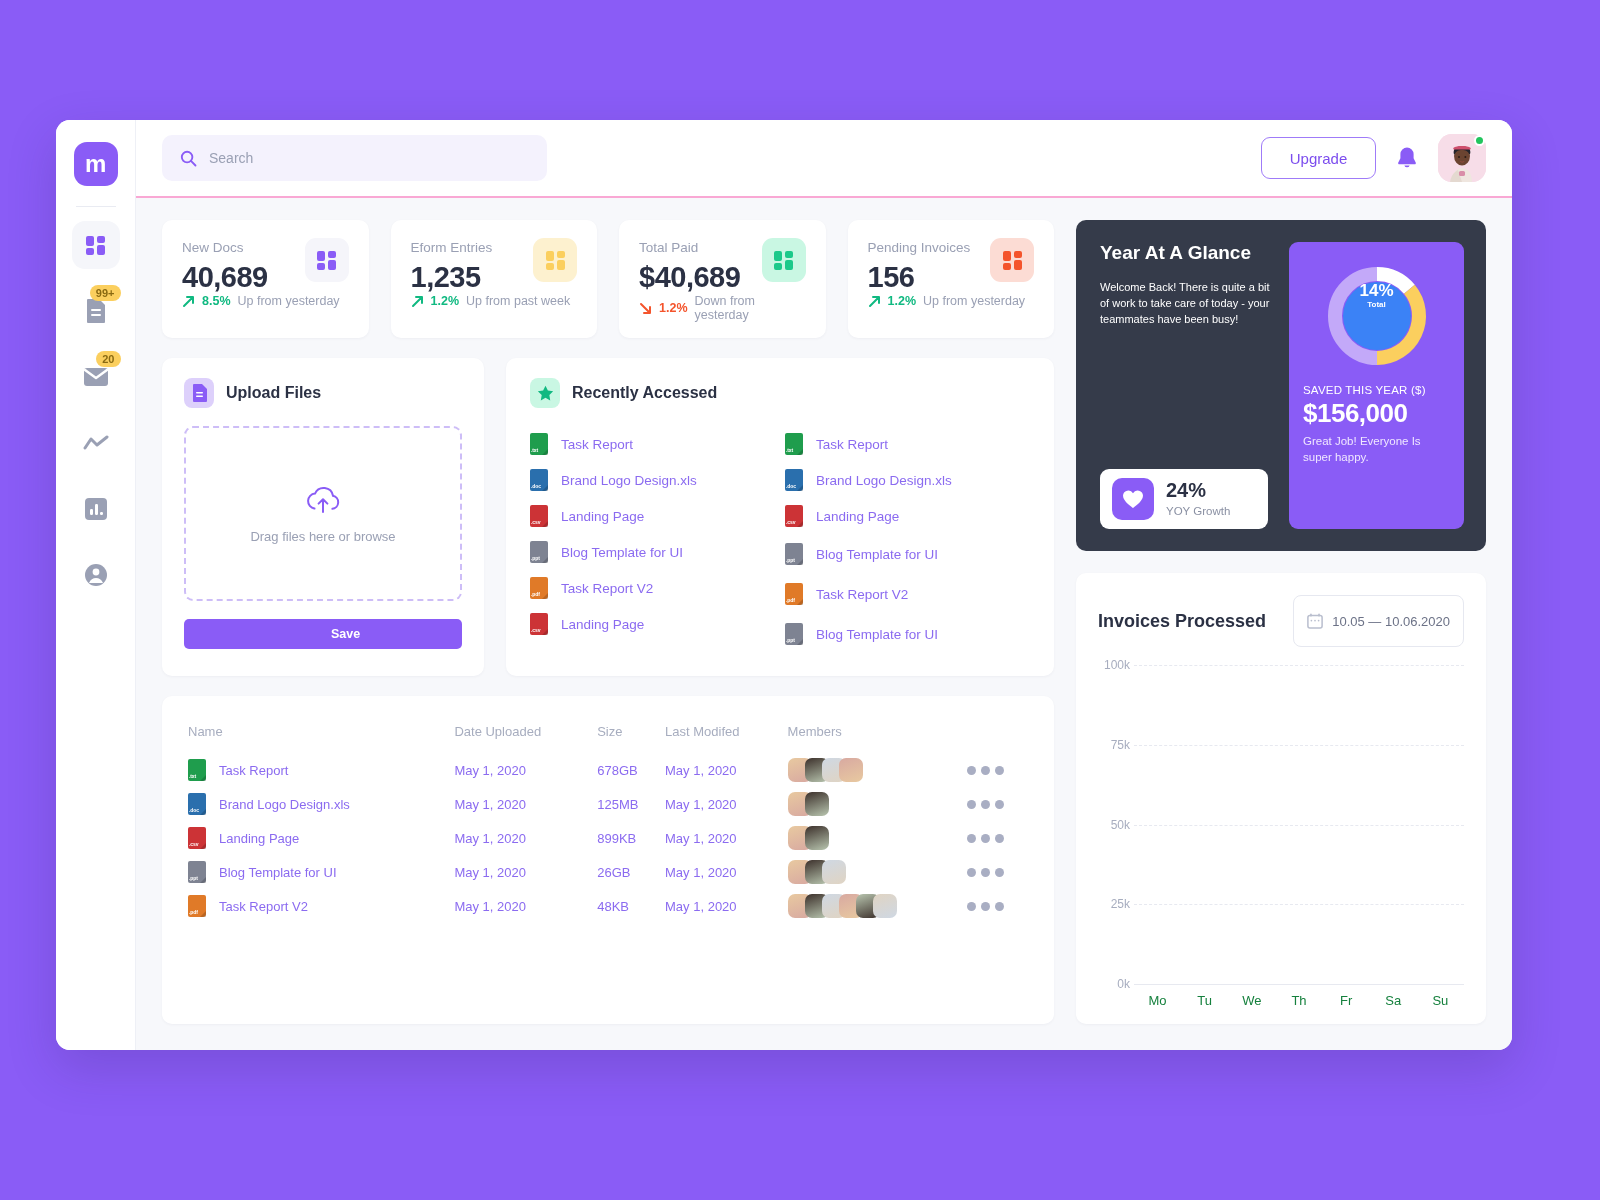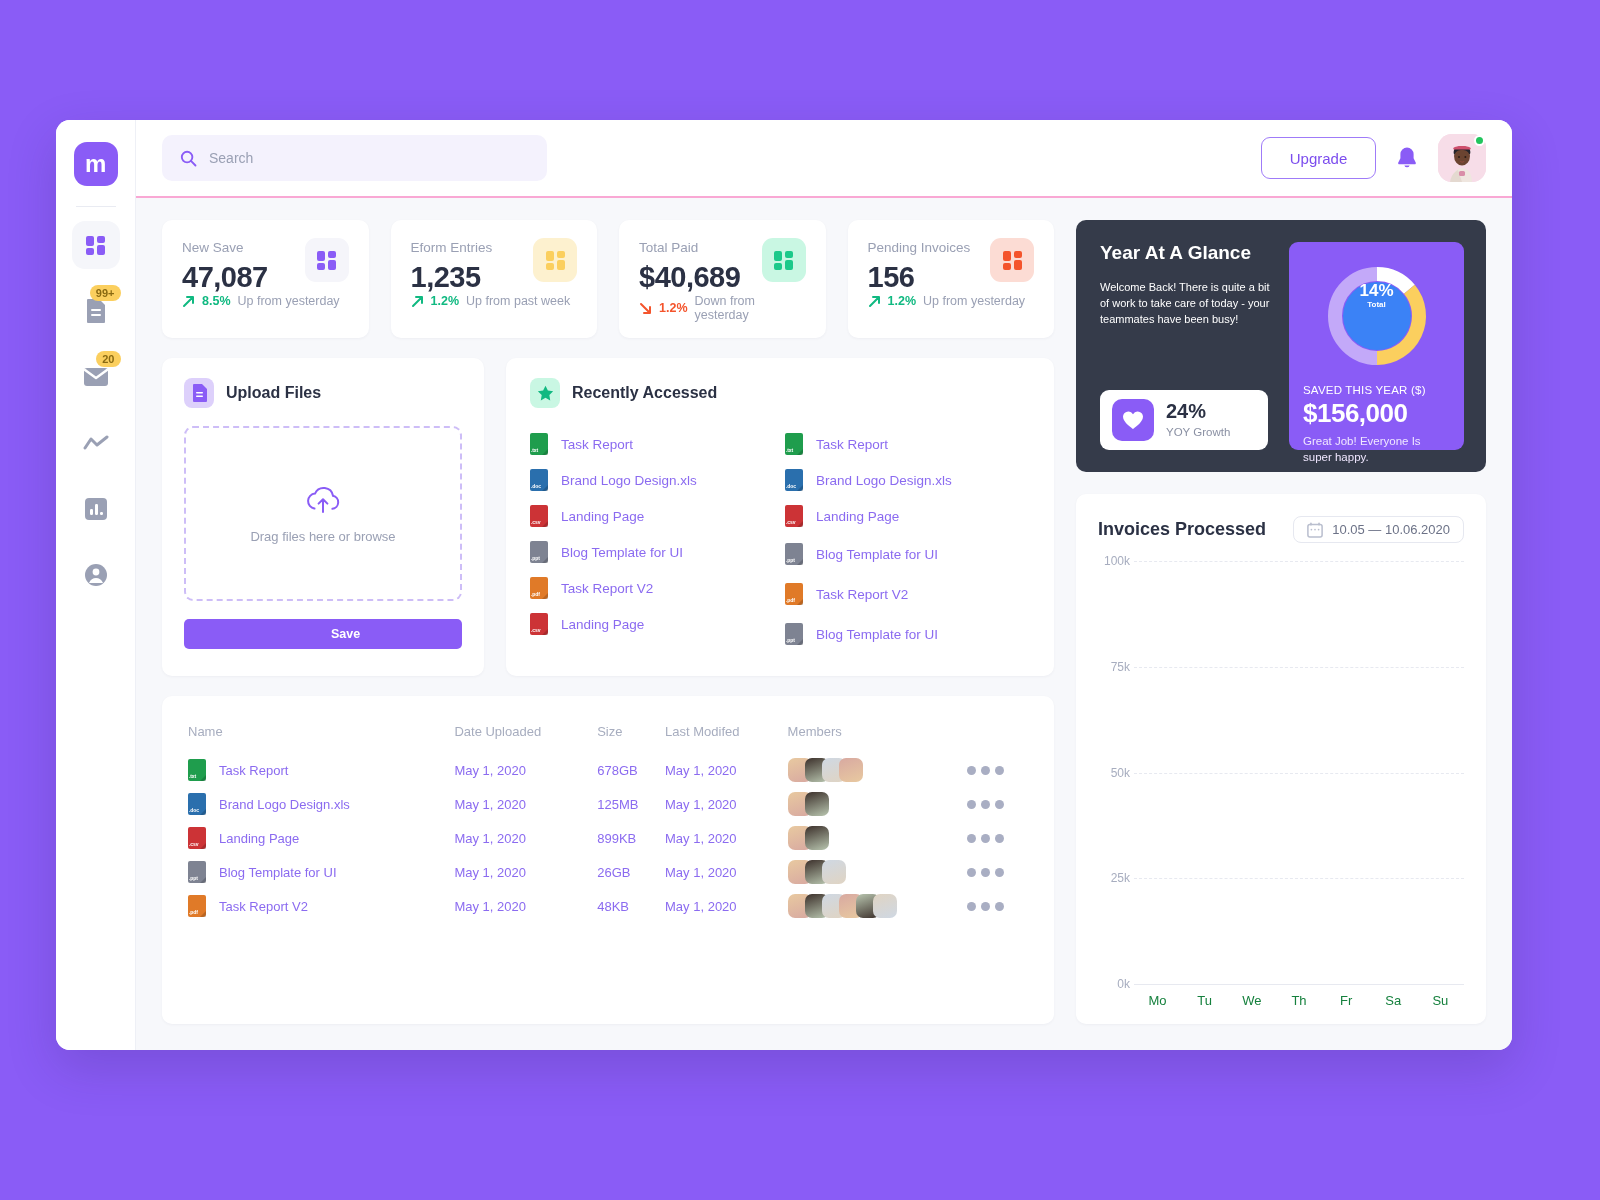--- a/index.html
+++ b/index.html
@@ -180,21 +180,21 @@
     background-size:cover; background-position:center; overflow:hidden;
   }
   .avstack .av:first-child { margin-left:0; }
   .kebab { display:flex; gap:5px; }
   .kebab span { width:9px; height:9px; border-radius:50%; background:#a9aec3; display:block; }
 
   
   .yag {
     background:#353b4a; border-radius: 10px;
     padding: 22px 22px 22px 24px;
-    display:flex; gap: 18px; height: 252px;
+    display:flex; gap: 18px; height: 331px;
   }
   .yag-left { flex:1 1 auto; display:flex; flex-direction:column; min-width:0;}
   .yag-title { color:#fff; font-size: 19px; font-weight:700; margin-bottom: 16px;}
   .yag-text { color:#ffffff; font-size: 11px; line-height: 1.45; }
   .yoy {
     margin-top:auto; background:#fff; border-radius: 9px;
     padding: 9px 12px; display:flex; align-items:center; gap: 12px;
     width: 168px;
   }
   .heart-box { width:42px; height:42px; border-radius:10px; background:#8A5CF6; display:flex; align-items:center; justify-content:center; flex:0 0 42px;}
@@ -215,21 +215,21 @@
   .yag-saved-lbl { color:#fff; font-size: 11.5px; align-self:flex-start; letter-spacing:.2px;}
   .yag-saved-val { color:#fff; font-size: 26px; font-weight:700; align-self:flex-start; margin-top:2px; letter-spacing:-.5px;}
   .yag-saved-note { color:#f0e7ff; font-size: 11.5px; align-self:flex-start; margin-top:5px; line-height:1.35;}
 
   
   .chart-card { padding: 22px 22px 16px 22px; flex:1 1 auto; display:flex; flex-direction:column;}
   .chart-head { display:flex; align-items:center; gap: 12px; }
   .chart-title { font-size:18px; font-weight:700; color:#2b3144; }
   .daterange {
     margin-left:auto; border:1px solid #e6e8f0; border-radius:8px;
-    height: 27px; display:flex; align-items:center; gap:9px; padding: 0 13px;
+    height: 52px; display:flex; align-items:center; gap:9px; padding: 0 13px;
     color:#6c7287; font-size:13px; cursor:pointer;
   }
   .plot { position:relative; flex:1 1 auto; margin-top: 18px; display:flex; }
   .yaxis { width: 36px; position:relative; flex:0 0 36px;}
   .yaxis span { position:absolute; right:4px; transform: translateY(-50%); color:#a7adbf; font-size:12px;}
   .plotarea { flex:1 1 auto; position:relative; }
   .gridline { position:absolute; left:0; right:0; border-top:1px dashed #e7e9f0;}
   .gridline.base { border-top:1px solid #e7e9f0; }
   .bars { position:absolute; inset:0; display:flex; align-items:flex-end; justify-content:space-around; }
   .barwrap { flex:1; display:flex; justify-content:center; }
@@ -360,22 +360,22 @@
     </header>
 
     <div class="content">
 
       <div class="col-left">
 
         <div class="stats-row" id="stats-row">
             <div class="stat-card">
               <div class="stat-top">
                 <div>
-                  <div class="stat-label">New Save</div>
-                  <div class="stat-value">47,087</div>
+                  <div class="stat-label">New Docs</div>
+                  <div class="stat-value">40,689</div>
                 </div>
                 <div class="stat-ico" style="background:#f5f5fa">
                   <span class="gridicon" style="color:#8A5CF6">
                     <i class="a"></i>
                     <i class="b"></i>
                     <i class="c"></i>
                     <i class="d"></i>
                   </span>
                 </div>
               </div>

